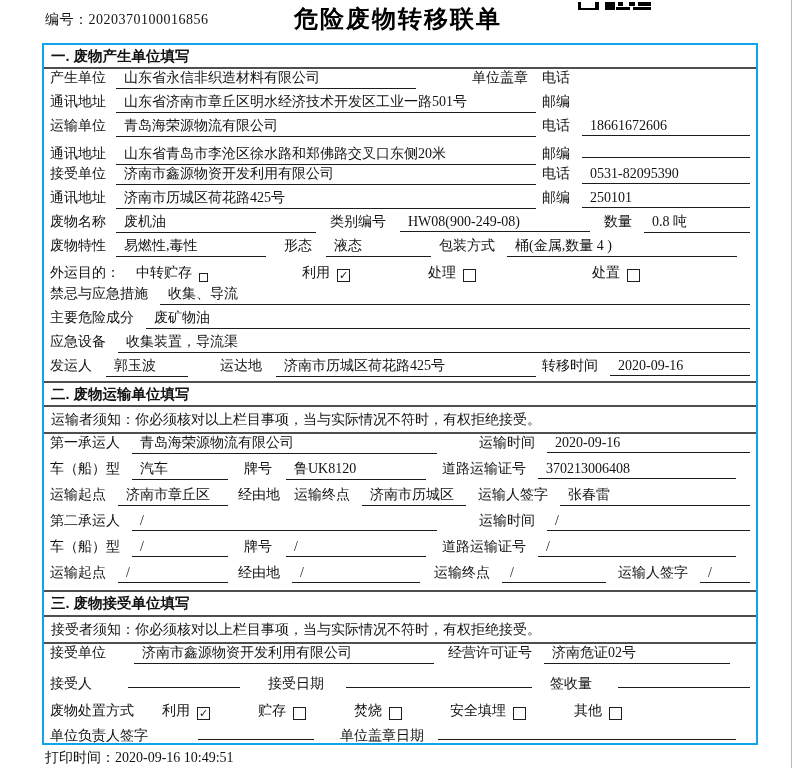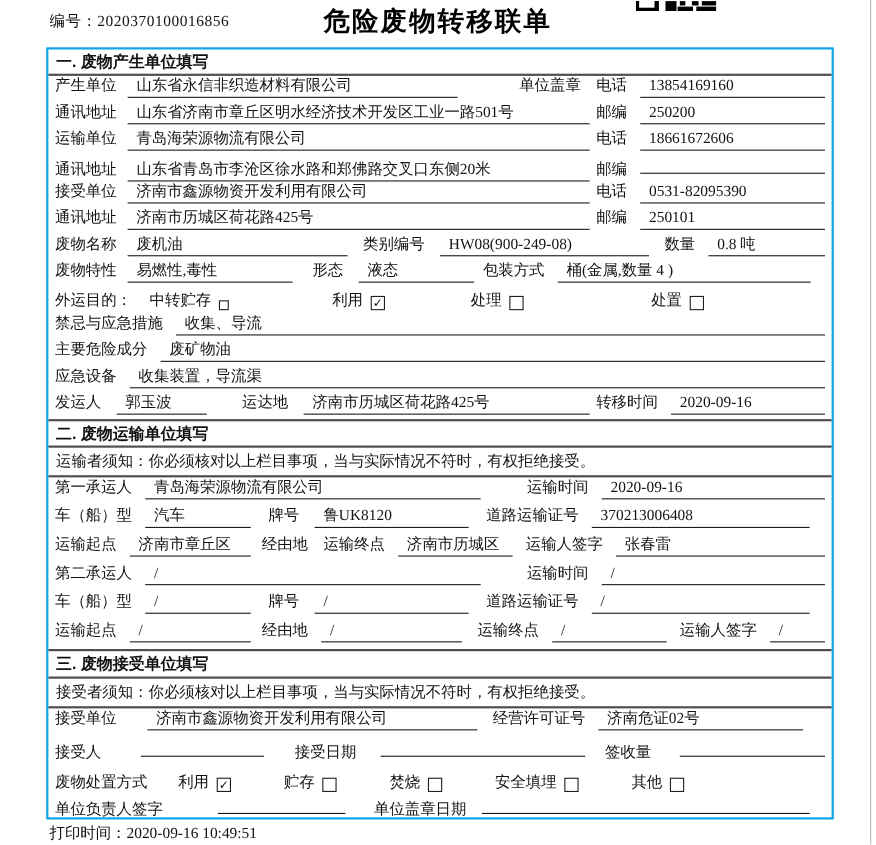--- a/index.html
+++ b/index.html
@@ -79,32 +79,30 @@
   <div class="sec-title hei h24">一. 废物产生单位填写</div>
 
   <div class="row h24">
     <div class="left">
       <span class="lbl">产生单位</span>
       <span class="u" style="width:300px;margin-left:10px">山东省永信非织造材料有限公司</span>
       <span class="lbl" style="margin-left:56px">单位盖章</span>
     </div>
     <div class="right">
       <span class="lbl">电话</span>
-      <span class="u grow" style="margin-left:12px">13854169160</span>
     </div>
   </div>
 
   <div class="row h24">
     <div class="left">
       <span class="lbl">通讯地址</span>
       <span class="u grow" style="margin-left:10px;margin-right:6px">山东省济南市章丘区明水经济技术开发区工业一路501号</span>
     </div>
     <div class="right">
       <span class="lbl">邮编</span>
-      <span class="u grow" style="margin-left:12px">250200</span>
     </div>
   </div>
 
   <div class="row h24">
     <div class="left">
       <span class="lbl">运输单位</span>
       <span class="u grow" style="margin-left:10px;margin-right:6px">青岛海荣源物流有限公司</span>
     </div>
     <div class="right">
       <span class="lbl">电话</span>

